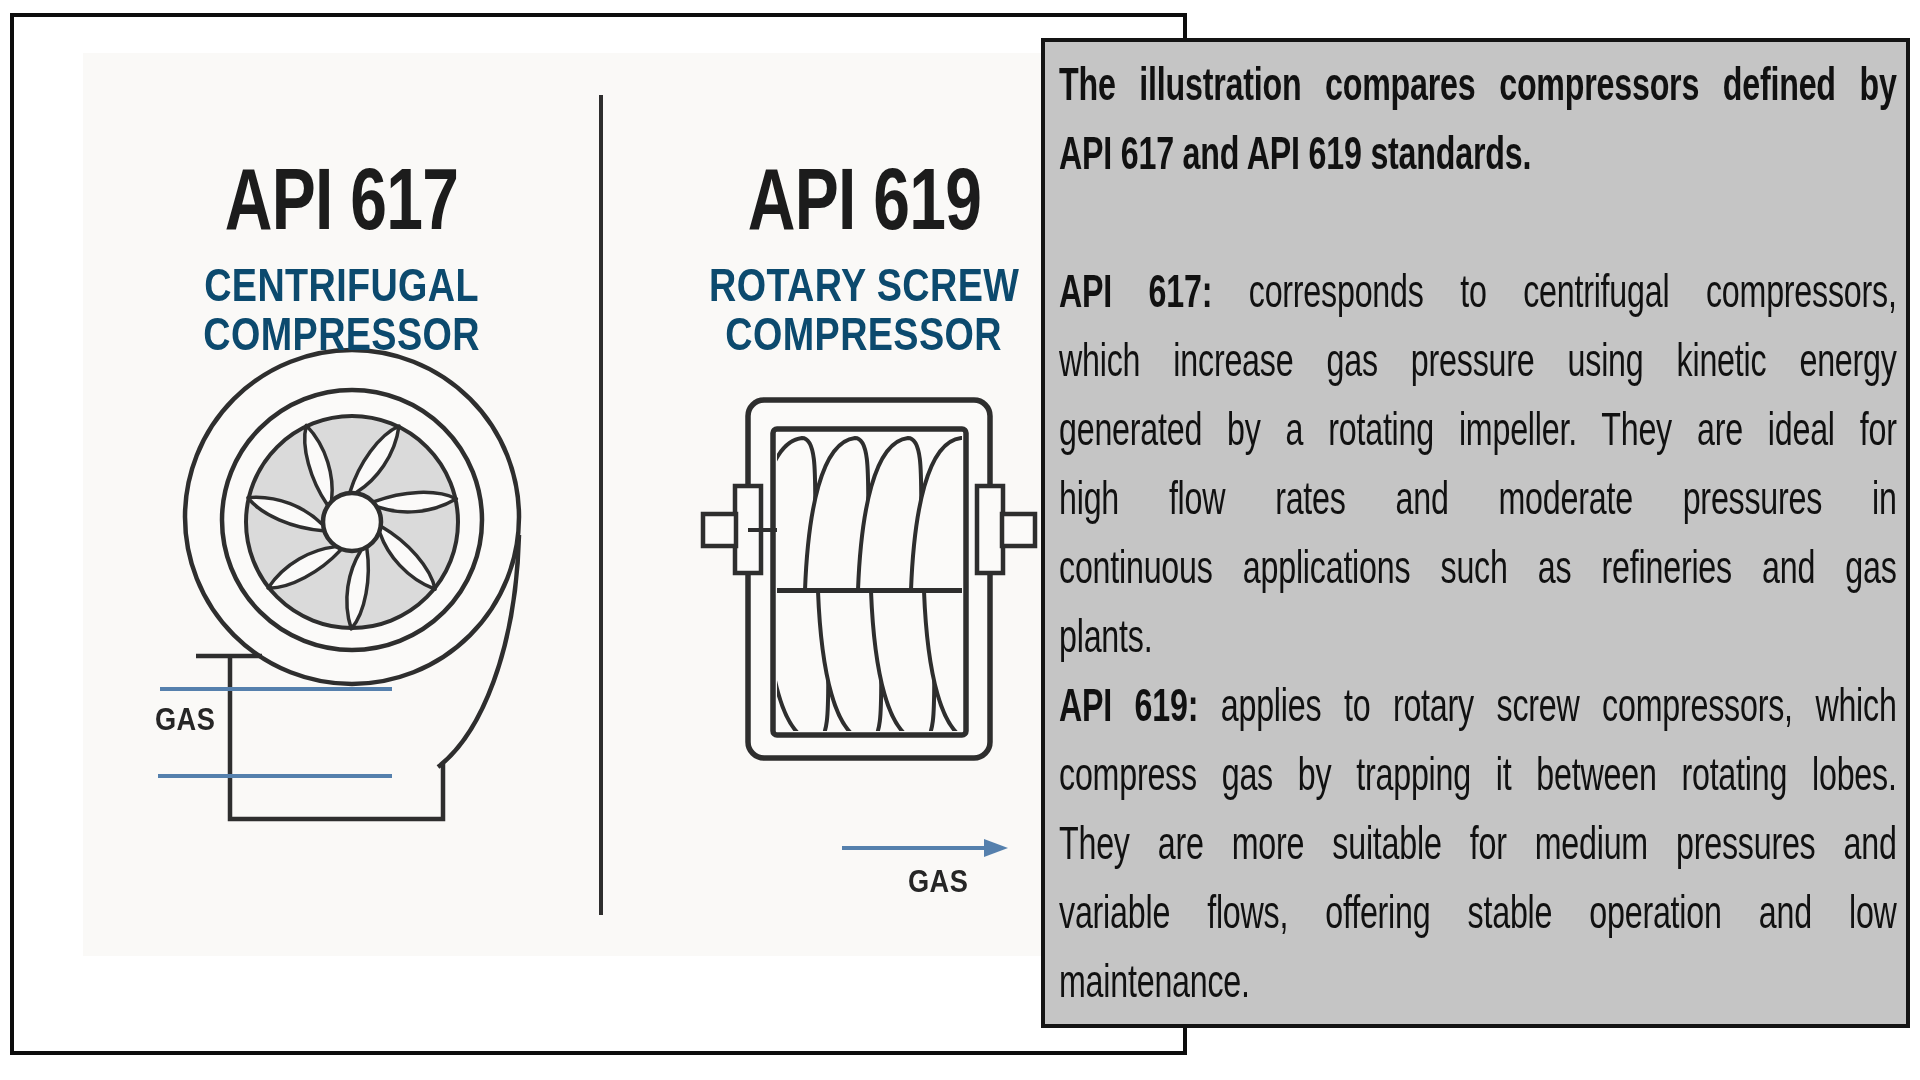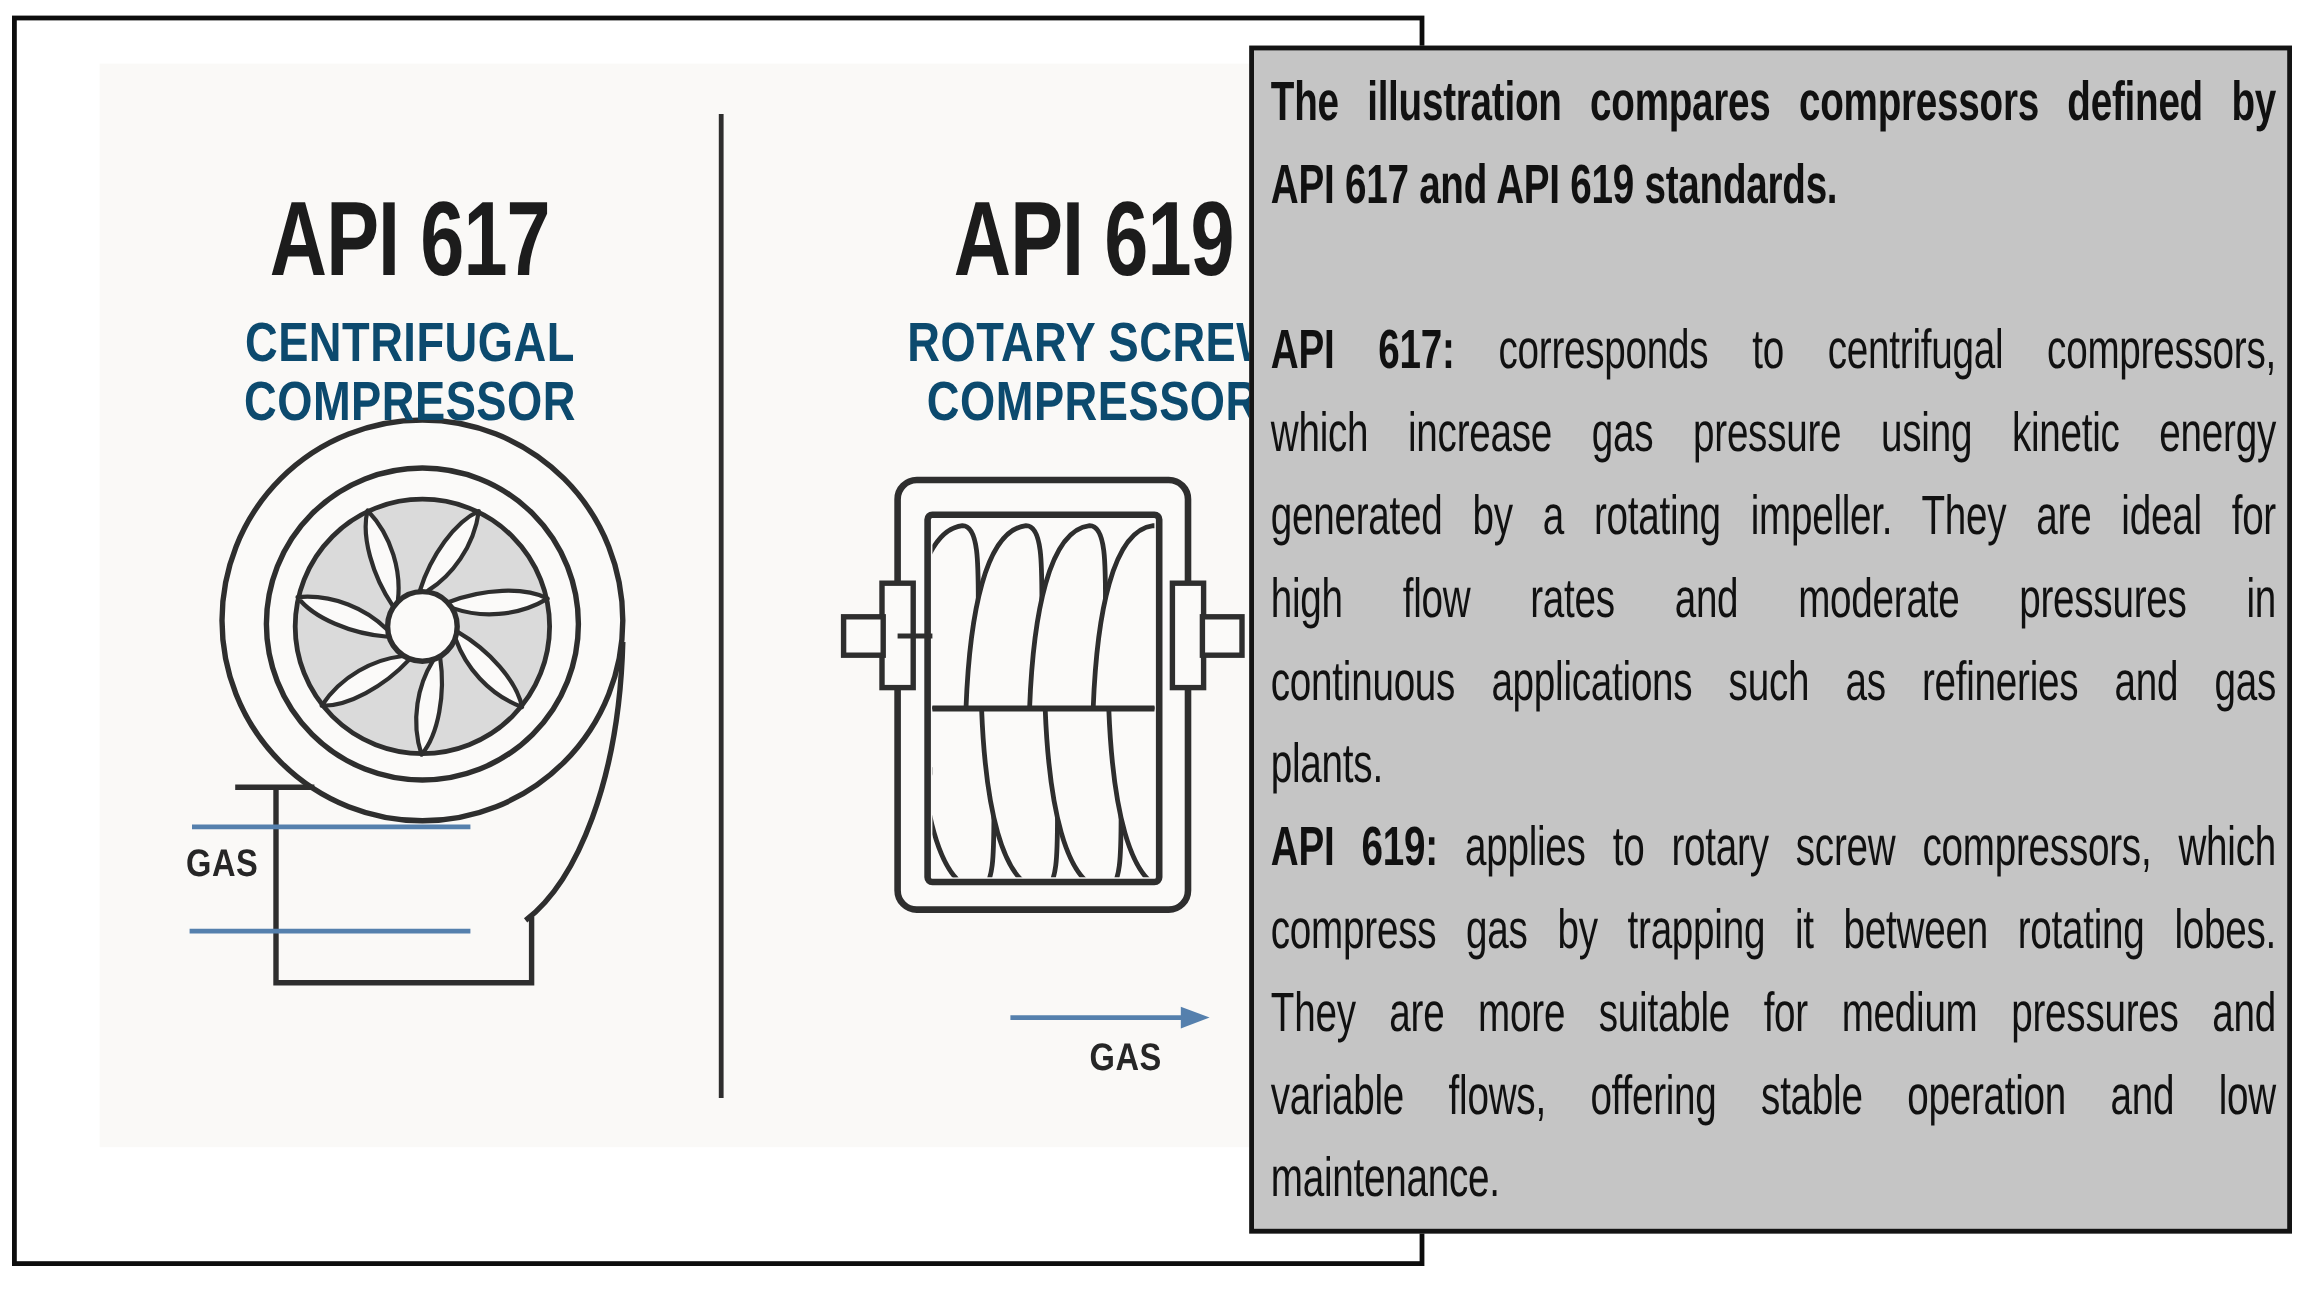--- a/index.html
+++ b/index.html
@@ -15,21 +15,21 @@
     border:4px solid #0d0d0d;background:#ffffff;box-sizing:border-box;z-index:1;
   }
   
   .panel{
     position:absolute;left:83px;top:53px;width:958px;height:903px;
     background:#faf9f7;z-index:2;
   }
   .panel svg{position:absolute;left:0;top:0;}
   .col{position:absolute;top:0;text-align:center;}
   .col-left{left:0;width:517px;}
-  .col-right{left:535px;width:516px;padding-left:35px;}
+  .col-right{left:488px;width:516px;padding-left:35px;}
   .api-title{
     margin-top:100px;font-size:88px;line-height:92px;font-weight:700;color:#1c1c1c;
     letter-spacing:-1px;
   }
   .api-title .cx{display:inline-block;transform:scaleX(0.75);transform-origin:50% 50%;}
   .api-sub{
     margin-top:16px;font-size:46px;line-height:49px;font-weight:700;color:#0c4a6e;
   }
   .api-sub .cx{display:inline-block;transform:scaleX(0.82);transform-origin:50% 50%;letter-spacing:0.5px;}
   .gas-label{

